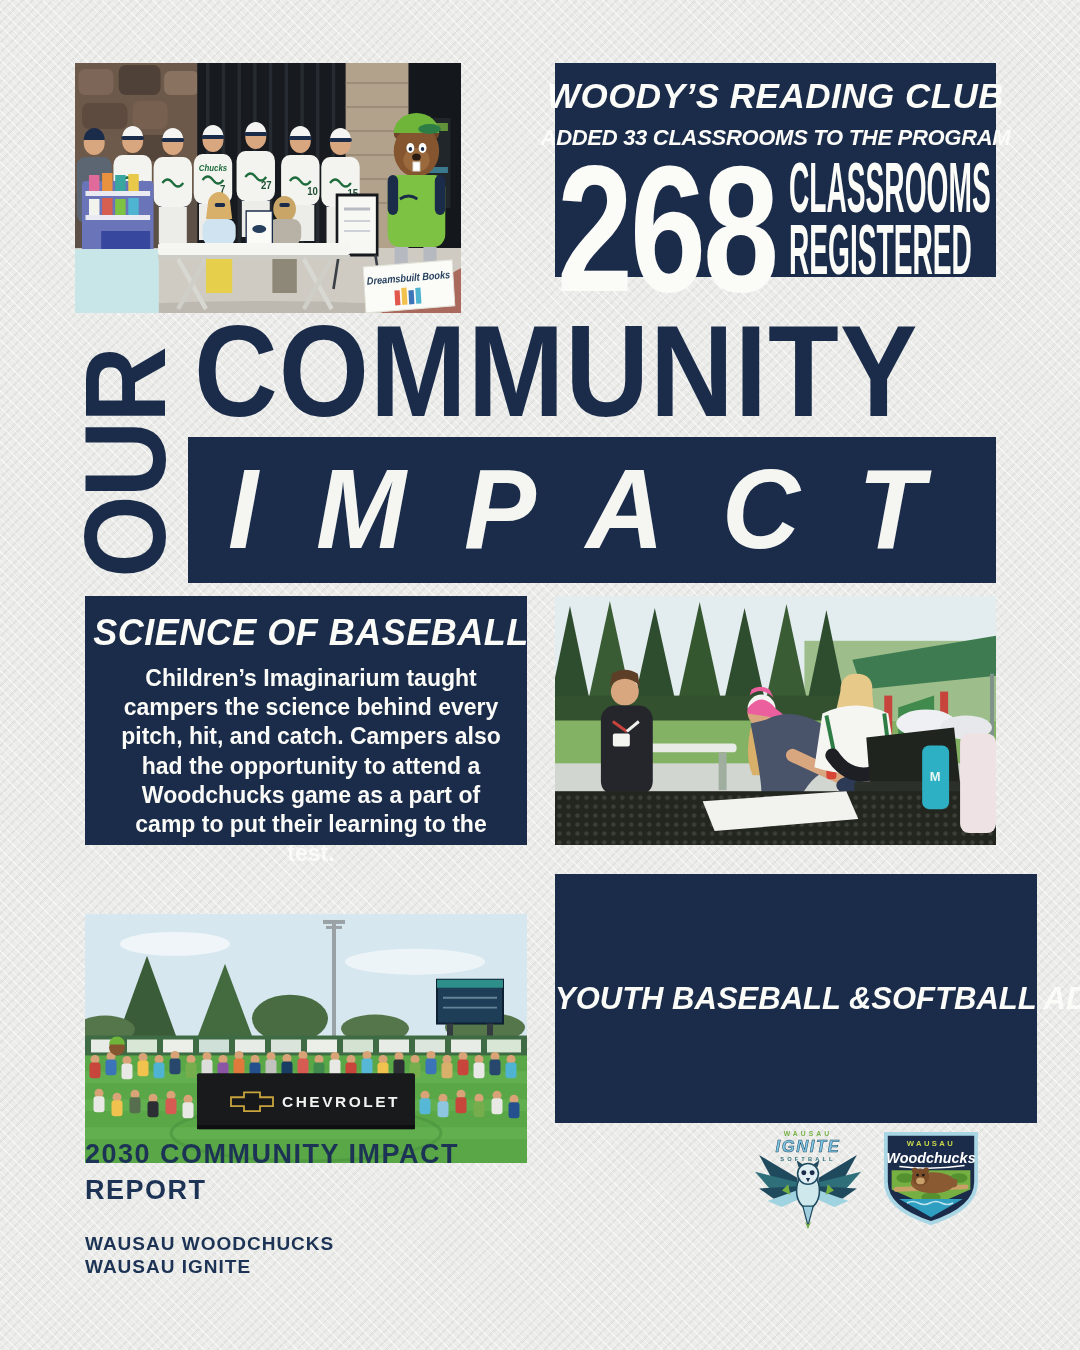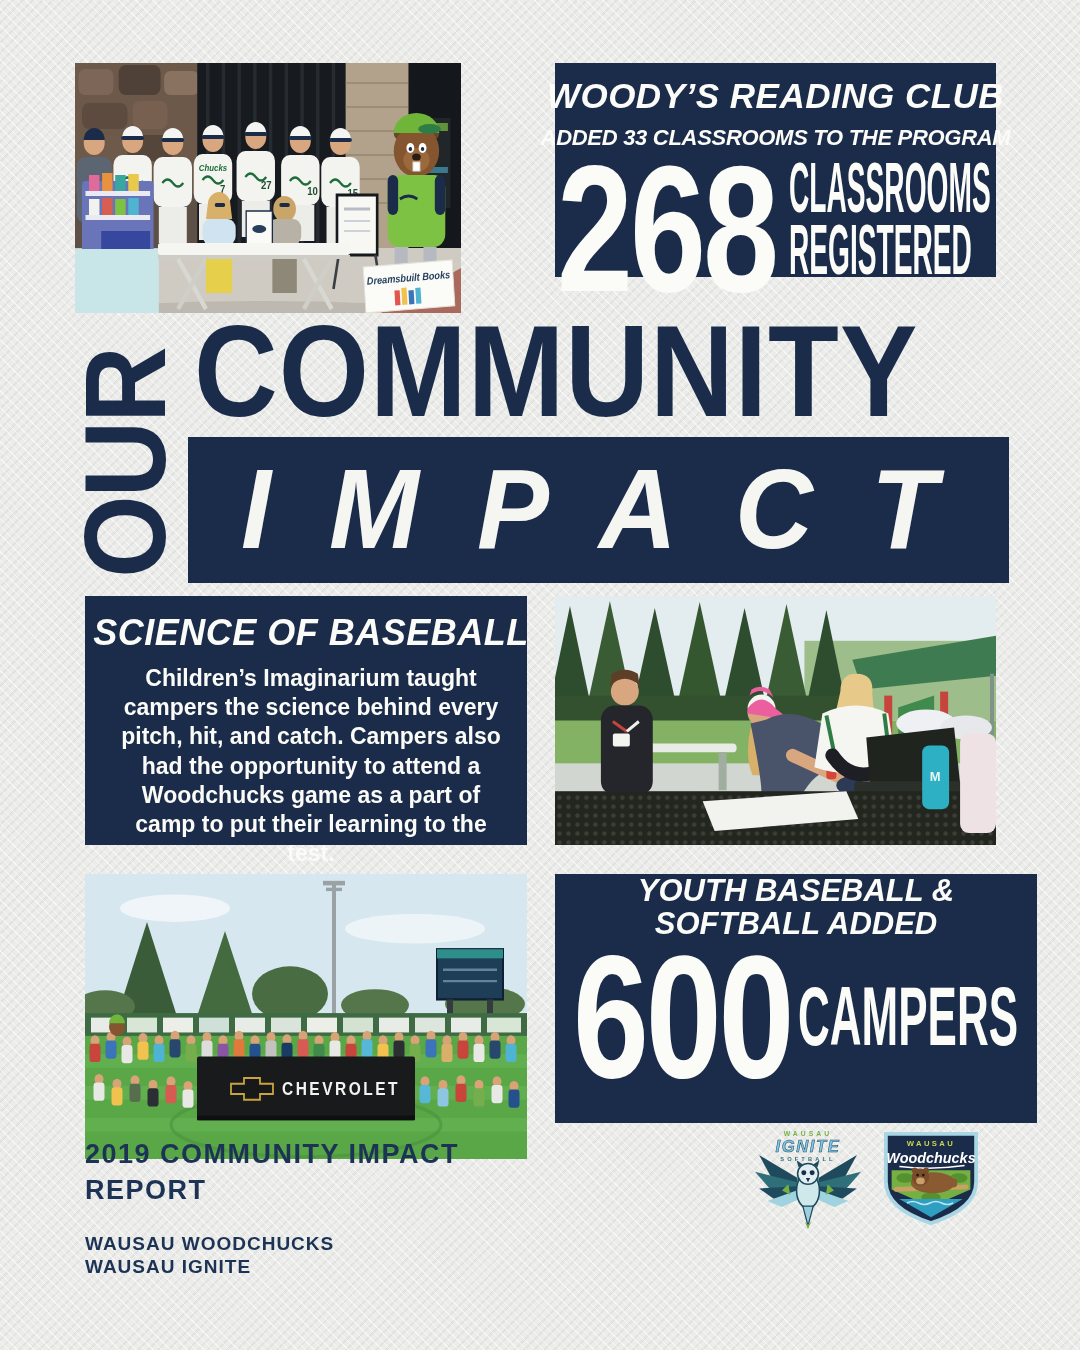--- a/index.html
+++ b/index.html
@@ -24,32 +24,32 @@
   .stat-row{display:flex;justify-content:center;margin-top:6px;}
   .stat-value-wrap{width:232px;overflow:visible;}
   .stat-value{display:inline-block;font-size:180px;font-weight:800;line-height:.8;letter-spacing:-4px;transform:scale(.76,1);transform-origin:left center;white-space:nowrap;}
   .stat-labels{display:flex;flex-direction:column;width:205px;overflow:visible;}
   .stat-label{display:inline-block;font-size:67px;font-weight:800;line-height:.92;transform:scale(.42,1.05);transform-origin:left center;white-space:nowrap;width:max-content;}
 
   
   .our-wrap{position:absolute;left:64px;top:330px;width:122px;height:265px;}
   .our-text{position:absolute;left:50%;top:50%;width:265px;height:122px;transform:translate(-50%,-50%) rotate(-90deg) scale(1,1.08);font-size:106px;font-weight:800;line-height:122px;text-align:center;letter-spacing:-2px;color:#1b2c4a;}
   .community{position:absolute;left:194px;top:324px;width:810px;height:110px;font-size:116px;font-weight:800;line-height:108px;letter-spacing:1px;color:#1b2c4a;white-space:nowrap;transform:scaleY(1.12);transform-origin:left bottom;}
-  .impact-bar{position:absolute;left:188px;top:437px;width:808px;height:146px;background:#1b2c4a;display:flex;align-items:center;overflow:hidden;padding-left:13px;}
+  .impact-bar{position:absolute;left:188px;top:437px;width:808px;height:146px;background:#1b2c4a;display:flex;align-items:center;overflow:hidden;}
   .impact-text{font-size:108px;font-style:italic;font-weight:800;color:#f5f6f2;letter-spacing:58px;padding-left:40px;line-height:1;white-space:nowrap;transform:scaleY(1.04);}
 
   
   .box-science{left:85px;top:596px;width:442px;height:249px;display:flex;flex-direction:column;align-items:center;padding:16px 26px 0 36px;text-align:center;}
   .science-title{font-size:36px;font-weight:800;font-style:italic;letter-spacing:.5px;white-space:nowrap;}
   .science-body{margin-top:10px;font-size:23px;font-weight:700;line-height:1.27;}
   .photo-park{left:555px;top:596px;width:441px;height:249px;}
 
   
-  .photo-field{left:85px;top:874px;width:442px;height:285px;}
-  .box-camps{left:555px;top:874px;width:482px;height:249px;display:flex;flex-direction:column;align-items:center;}
+  .photo-field{left:85px;top:914px;width:442px;height:249px;}
+  .box-camps{left:555px;top:874px;width:482px;height:249px;display:flex;flex-direction:row;align-items:center;}
   .camps-title{font-size:31px;font-weight:800;font-style:italic;line-height:1.08;white-space:nowrap;}
   .box-camps .stat-row{margin-top:6px;}
   .stat-value-wrap.v600{width:225px;}
   .v600 .stat-value{font-size:175px;transform:scale(.78,1);}
   .stat-labels.single{width:222px;justify-content:center;}
   .stat-label.campers{font-size:80px;transform:scale(.55,1.05);}
 
   
   .report-title{position:absolute;left:85px;top:1136px;width:470px;font-size:27px;font-weight:700;letter-spacing:1.5px;line-height:1.35;color:#1c3355;white-space:pre-line;}
   .orgs{position:absolute;left:85px;top:1232px;width:470px;font-size:19px;font-weight:700;letter-spacing:1px;line-height:1.22;color:#1c3355;white-space:pre-line;}
@@ -441,21 +441,21 @@
     <div class="camps-title">YOUTH BASEBALL &amp;</div>
     <div class="camps-title">SOFTBALL ADDED</div>
     <div class="stat-row">
       <div class="stat-value-wrap v600"><span class="stat-value">600</span></div>
       <div class="stat-labels single">
         <span class="stat-label campers">CAMPERS</span>
       </div>
     </div>
   </div>
 
-  <div class="report-title">2019 COMMUNITY IMPACT
+  <div class="report-title">2030 COMMUNITY IMPACT
 REPORT</div>
   <div class="orgs">WAUSAU WOODCHUCKS
 WAUSAU IGNITE</div>
 
   <div class="logo logo-ignite">
     <svg viewBox="0 0 110 100">
       <text x="55" y="10" font-size="6.5" font-weight="bold" fill="#76b043" text-anchor="middle" letter-spacing="3">WAUSAU</text>
       <text x="55" y="25" font-size="16" font-weight="bold" font-style="italic" fill="#7fc6e8" stroke="#1f4a5e" stroke-width=".5" text-anchor="middle" letter-spacing="1.5">IGNITE</text>
       <text x="55" y="34" font-size="5.5" font-weight="bold" fill="#2e6f7a" text-anchor="middle" letter-spacing="3">SOFTBALL</text>
       <g>

